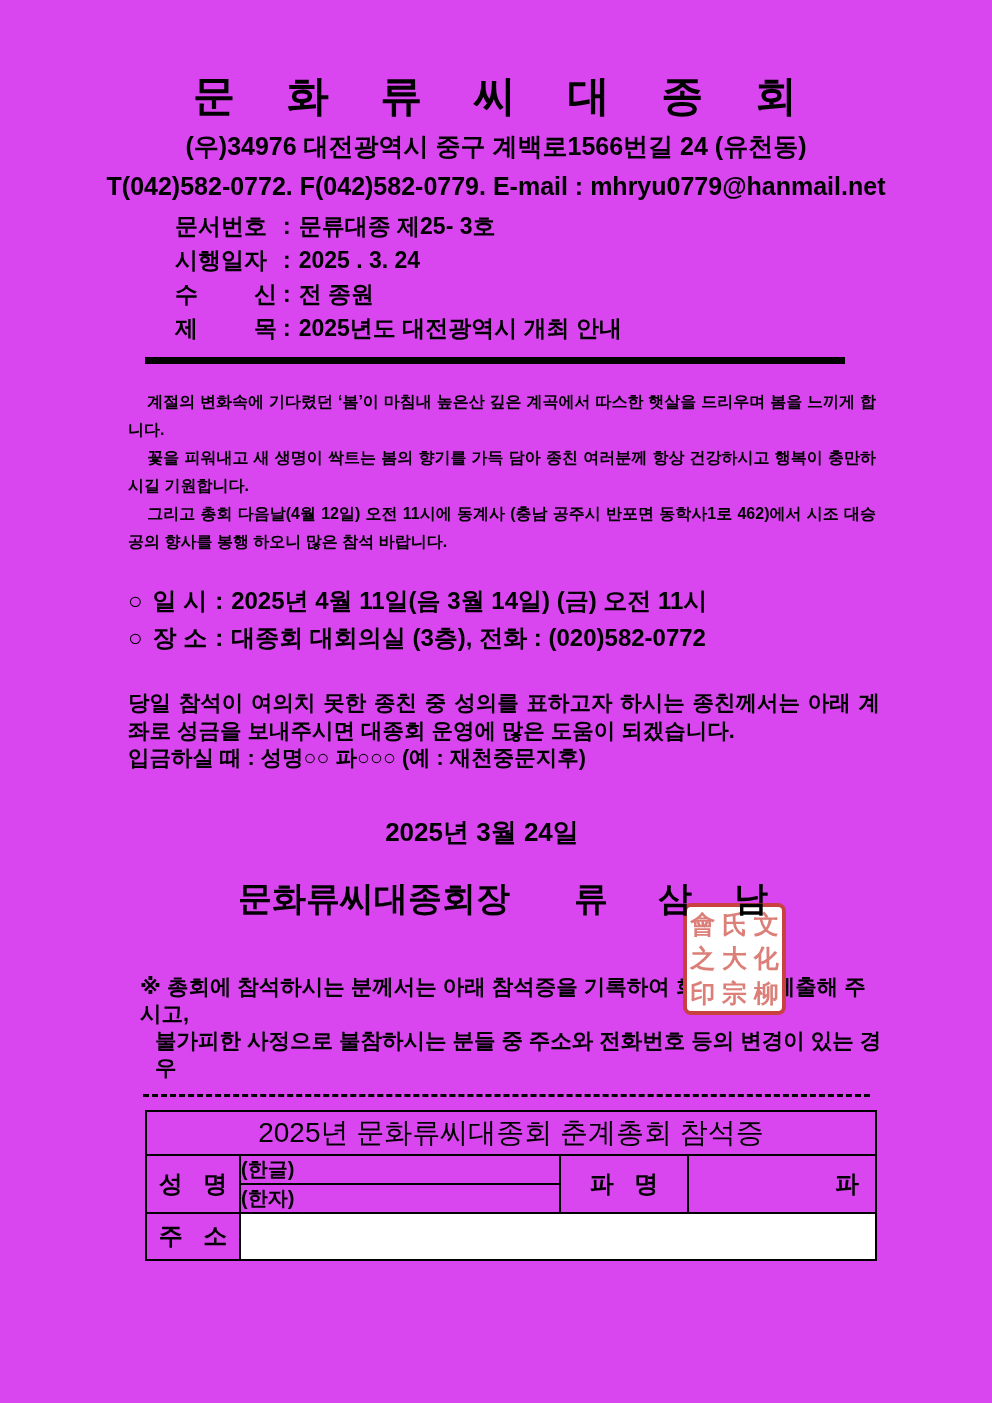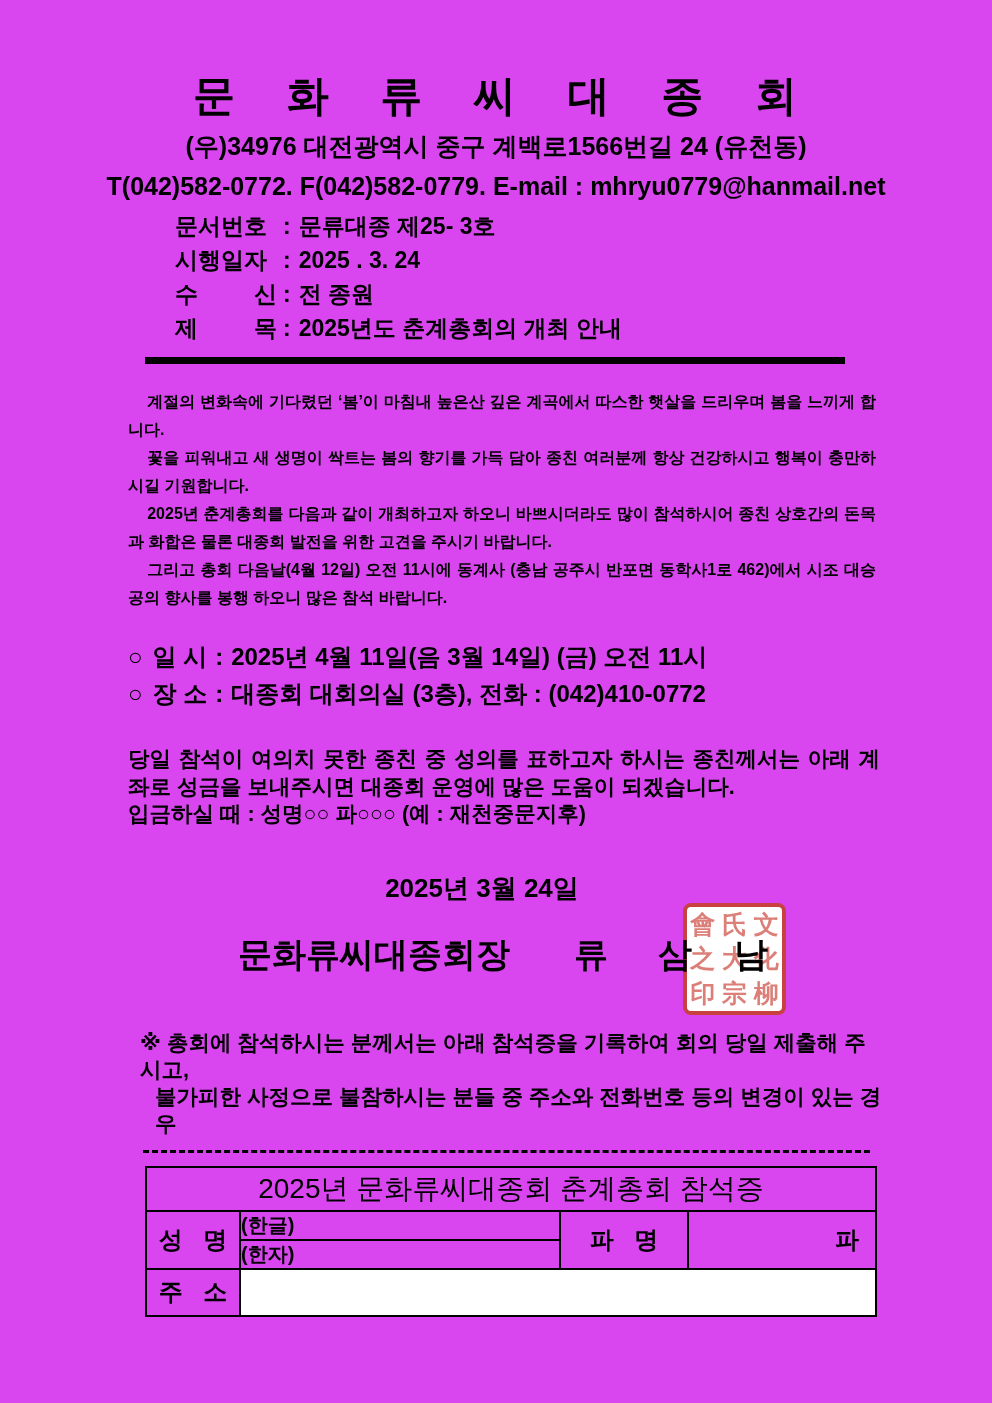--- a/index.html
+++ b/index.html
@@ -167,39 +167,38 @@
     <div>
       <span class="lbl">문서번호</span><span class="sep">:</span><span>문류대종 제25- 3호</span>
     </div>
     <div>
       <span class="lbl">시행일자</span><span class="sep">:</span><span>2025 . 3. 24</span>
     </div>
     <div>
       <span class="lbl">수 신</span><span class="sep">:</span><span>전 종원</span>
     </div>
     <div>
-      <span class="lbl">제 목</span><span class="sep">:</span><span>2025년도 춘계총회의 개최 안내</span>
+      <span class="lbl">제 목</span><span class="sep">:</span><span>2025년도 대전광역시 개최 안내</span>
     </div>
   </div>
 
   <div class="thick-rule"></div>
 
   <div class="body-text">
     <p>계절의 변화속에 기다렸던 ‘봄’이 마침내 높은산 깊은 계곡에서 따스한 햇살을 드리우며 봄을 느끼게 합니다.</p>
     <p>꽃을 피워내고 새 생명이 싹트는 봄의 향기를 가득 담아 종친 여러분께 항상 건강하시고 행복이 충만하시길 기원합니다.</p>
-    <p>2025년 춘계총회를 다음과 같이 개최하고자 하오니 바쁘시더라도 많이 참석하시어 종친 상호간의 돈목과 화합은 물론 대종회 발전을 위한 고견을 주시기 바랍니다.</p>
     <p>그리고 총회 다음날(4월 12일) 오전 11시에 동계사 (충남 공주시 반포면 동학사1로 462)에서 시조 대승공의 향사를 봉행 하오니 많은 참석 바랍니다.</p>
   </div>
 
   <div class="meeting-details">
     <div>
       <span class="bullet">○</span><span>일 시</span><span class="sep">:</span><span>2025년 4월 11일(음 3월 14일) (금) 오전 11시</span>
     </div>
     <div>
-      <span class="bullet">○</span><span>장 소</span><span class="sep">:</span><span>대종회 대회의실 (3층), 전화 : (042)410-0772</span>
+      <span class="bullet">○</span><span>장 소</span><span class="sep">:</span><span>대종회 대회의실 (3층), 전화 : (020)582-0772</span>
     </div>
   </div>
 
   <div class="donation">
     <div>당일 참석이 여의치 못한 종친 중 성의를 표하고자 하시는 종친께서는 아래 계좌로 성금을 보내주시면 대종회 운영에 많은 도움이 되겠습니다.</div>
     <div>입금하실 때 : 성명○○ 파○○○ (예 : 재천중문지후)</div>
   </div>
 
   <div class="closing-date">2025년 3월 24일</div>
   <div class="signature">

